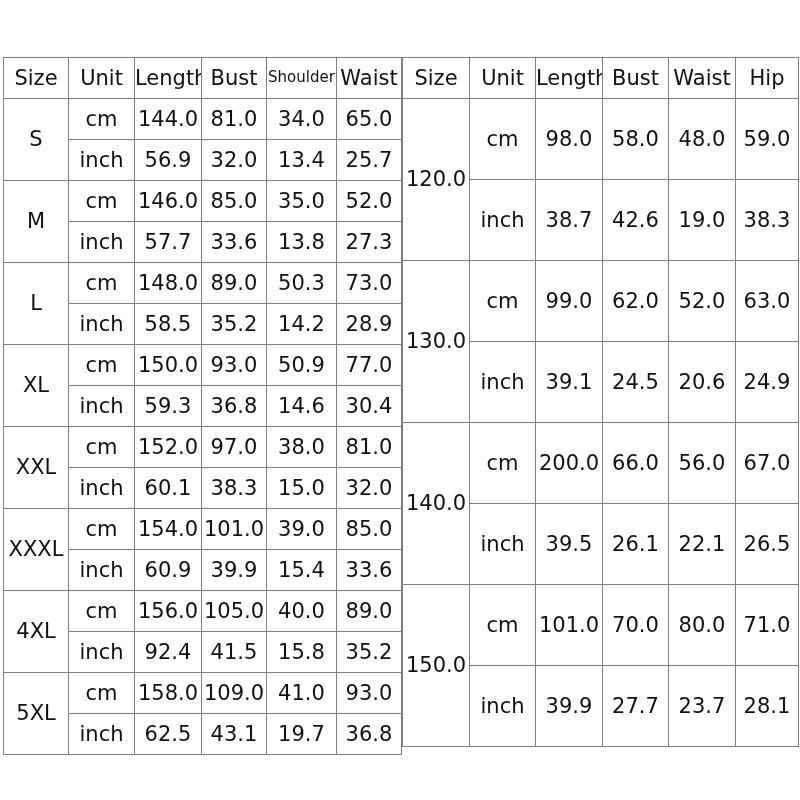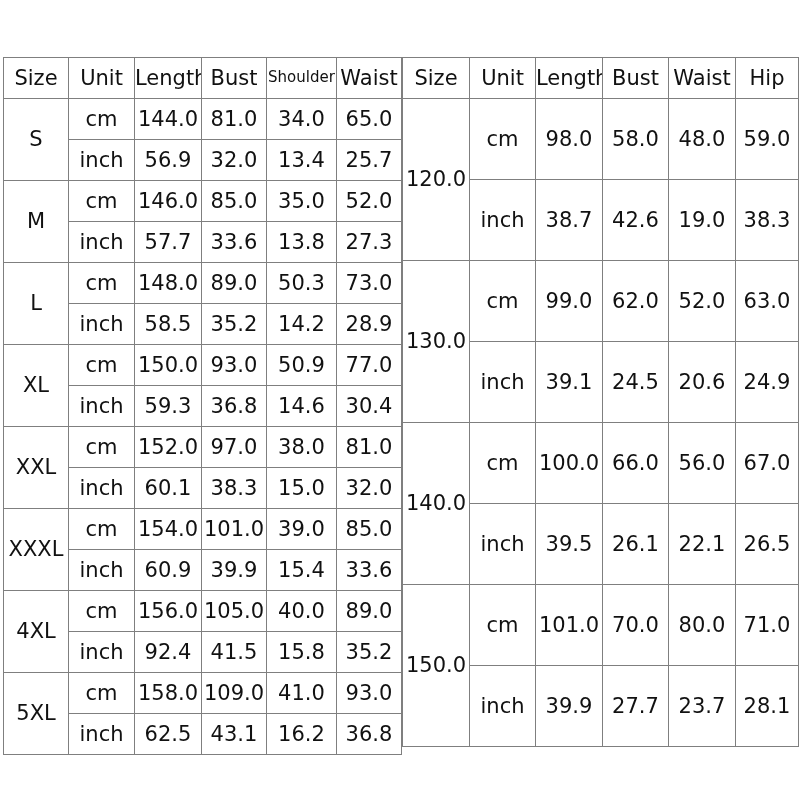--- a/index.html
+++ b/index.html
@@ -206,21 +206,21 @@
             <td class="unit-cell">cm</td>
             <td>158.0</td>
             <td>109.0</td>
             <td>41.0</td>
             <td>93.0</td>
           </tr>
           <tr>
             <td class="unit-cell">inch</td>
             <td>62.5</td>
             <td>43.1</td>
-            <td>16.2</td>
+            <td>19.7</td>
             <td>36.8</td>
           </tr>
         </tbody>
     </table>
 
     <table class="size-table" id="table-bottoms">
       <colgroup>
         <col class="c-size">
           <col class="c-unit">
           <col class="c-length">
@@ -265,21 +265,21 @@
           <tr>
             <td class="unit-cell">inch</td>
             <td>39.1</td>
             <td>24.5</td>
             <td>20.6</td>
             <td>24.9</td>
           </tr>
           <tr>
             <td class="size-cell" rowspan="2">140.0</td>
             <td class="unit-cell">cm</td>
-            <td>100.0</td>
+            <td>200.0</td>
             <td>66.0</td>
             <td>56.0</td>
             <td>67.0</td>
           </tr>
           <tr>
             <td class="unit-cell">inch</td>
             <td>39.5</td>
             <td>26.1</td>
             <td>22.1</td>
             <td>26.5</td>

